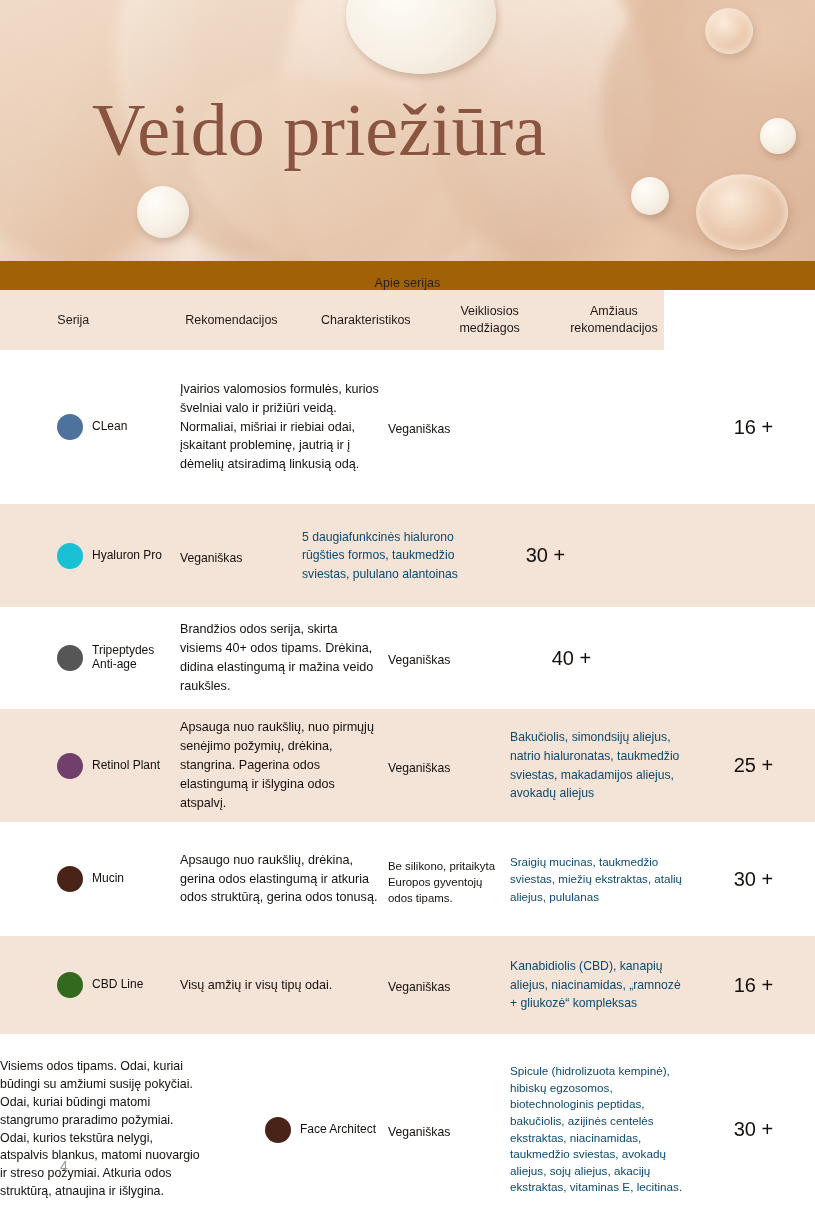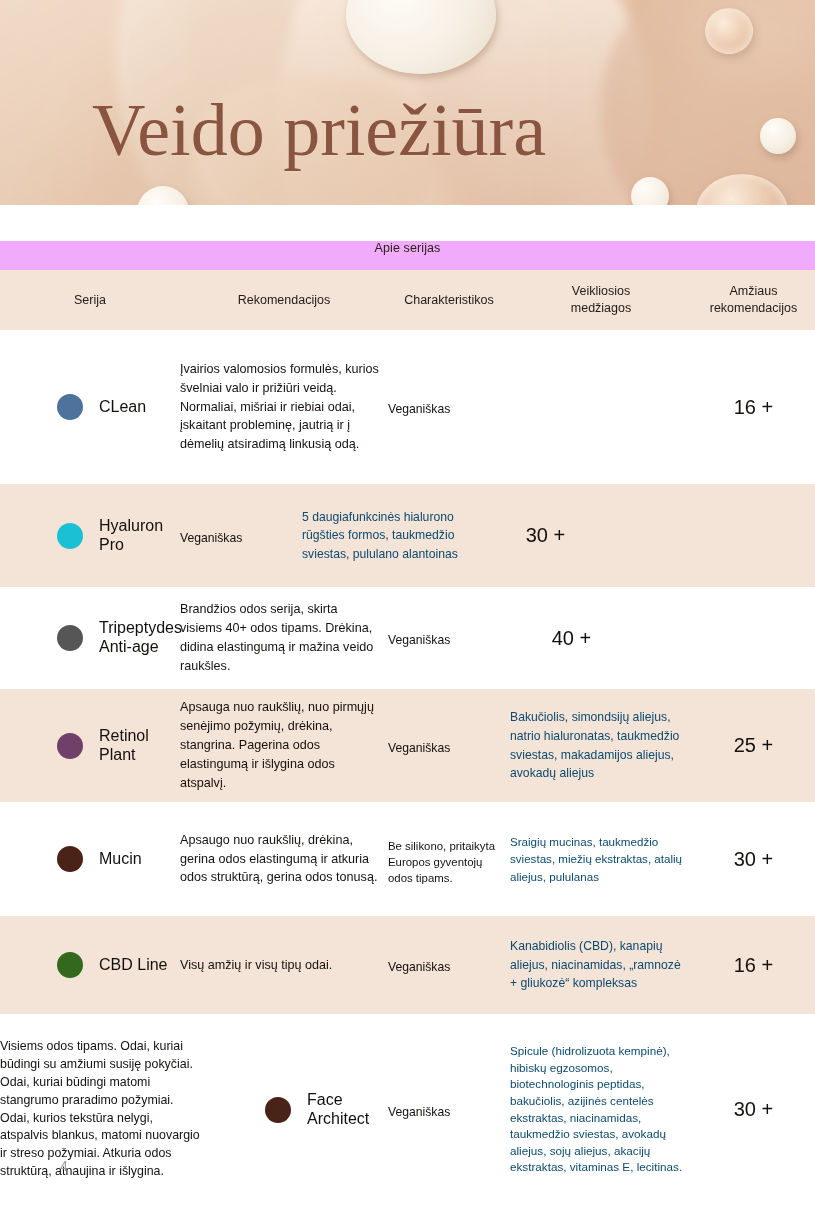--- a/index.html
+++ b/index.html
@@ -8,21 +8,21 @@
     background:#ffffff;
     font-family:"Liberation Sans",sans-serif;
     color:#111;
     overflow:hidden;
     position:relative;
   }
   .page{position:relative;width:815px;height:1211px;overflow:hidden;}
 
   
   .hero{
-    position:relative;width:815px;height:205px;overflow:hidden;
+    position:relative;width:815px;height:261px;overflow:hidden;
     background:
       radial-gradient(ellipse 140px 90px at 760px 35px, rgba(255,238,222,.55), rgba(255,238,222,0) 70%),
       radial-gradient(ellipse 120px 70px at 470px 20px, rgba(255,250,243,.75), rgba(255,250,243,0) 72%),
       linear-gradient(118deg,#e7c7ad 0%,#f0dac6 12%,#e3bfa4 24%,#f4e4d5 34%,#dfba9c 46%,#f0d9c4 58%,#e0bb9e 70%,#e9c8ae 82%,#ddb79b 100%);
   }
   .hero-texture{position:absolute;inset:0;}
   .smear{position:absolute;border-radius:50%;filter:blur(6px);opacity:.85;}
   .droplet{position:absolute;border-radius:50%;}
   .drop-cream{
     background:radial-gradient(circle at 35% 30%, #fffdf8 0%, #f6efe4 55%, #e9dccb 100%);
@@ -38,28 +38,28 @@
     font-family:"Liberation Serif","DejaVu Serif",serif;
     font-size:74px;line-height:1;
     color:#8a5540;
     letter-spacing:0px;
     white-space:nowrap;
     text-shadow:0 1px 1px rgba(255,240,226,.25);
   }
 
   
   .band{
-    width:815px;height:29px;background:#f0abfc;
-    display:flex;align-items:flex-start;justify-content:center;margin-top:36px;
+    width:815px;height:29px;background:#a16207;
+    display:flex;align-items:flex-end;justify-content:center;
   }
   .band-text{font-size:12.5px;color:#2b2119;letter-spacing:.1px;}
 
   
   .colhead{
-    width:815px;height:60px;background:#f4e3d7;
+    width:664px;height:60px;background:#f4e3d7;
     display:flex;align-items:center;
   }
   .ch{font-size:12.5px;color:#201b17;text-align:center;line-height:1.35;}
 
   
   .c-serija{width:180px;}
   .c-rek{width:208px;}
   .c-char{width:122px;}
   .c-veik{width:182px;}
   .c-amz{width:123px;}
@@ -78,21 +78,21 @@
   .row.alt{background:#f4e3d7;}
   .row.plain{background:#ffffff;}
 
   .cell{box-sizing:border-box;}
 
   .serija-cell{
     display:flex;align-items:center;gap:9px;
     padding-left:57px;box-sizing:border-box;
   }
   .dot{width:26px;height:26px;border-radius:50%;flex:0 0 26px;}
-  .serija-name{font-size:16px;color:#14100d;line-height:1.16;margin-left:7px;}
+  .serija-name{font-size:12px;color:#14100d;line-height:1.16;}
 
   .rek-cell{font-size:12.6px;line-height:1.50;color:#15110e;padding-right:6px;box-sizing:border-box;}
   .char-cell{font-size:12.2px;line-height:1.46;color:#15110e;text-align:left;box-sizing:border-box;padding-right:4px;margin-top:6px;}
   .veik-cell{font-size:12.2px;line-height:1.52;color:#0c4a6e;box-sizing:border-box;padding-right:8px;}
   .amz-cell{font-size:20px;color:#14100d;text-align:center;box-sizing:border-box;}
 
   .pagenum{
     position:absolute;left:60px;top:1158px;
     font-size:14px;color:#9a9a9a;
   }

